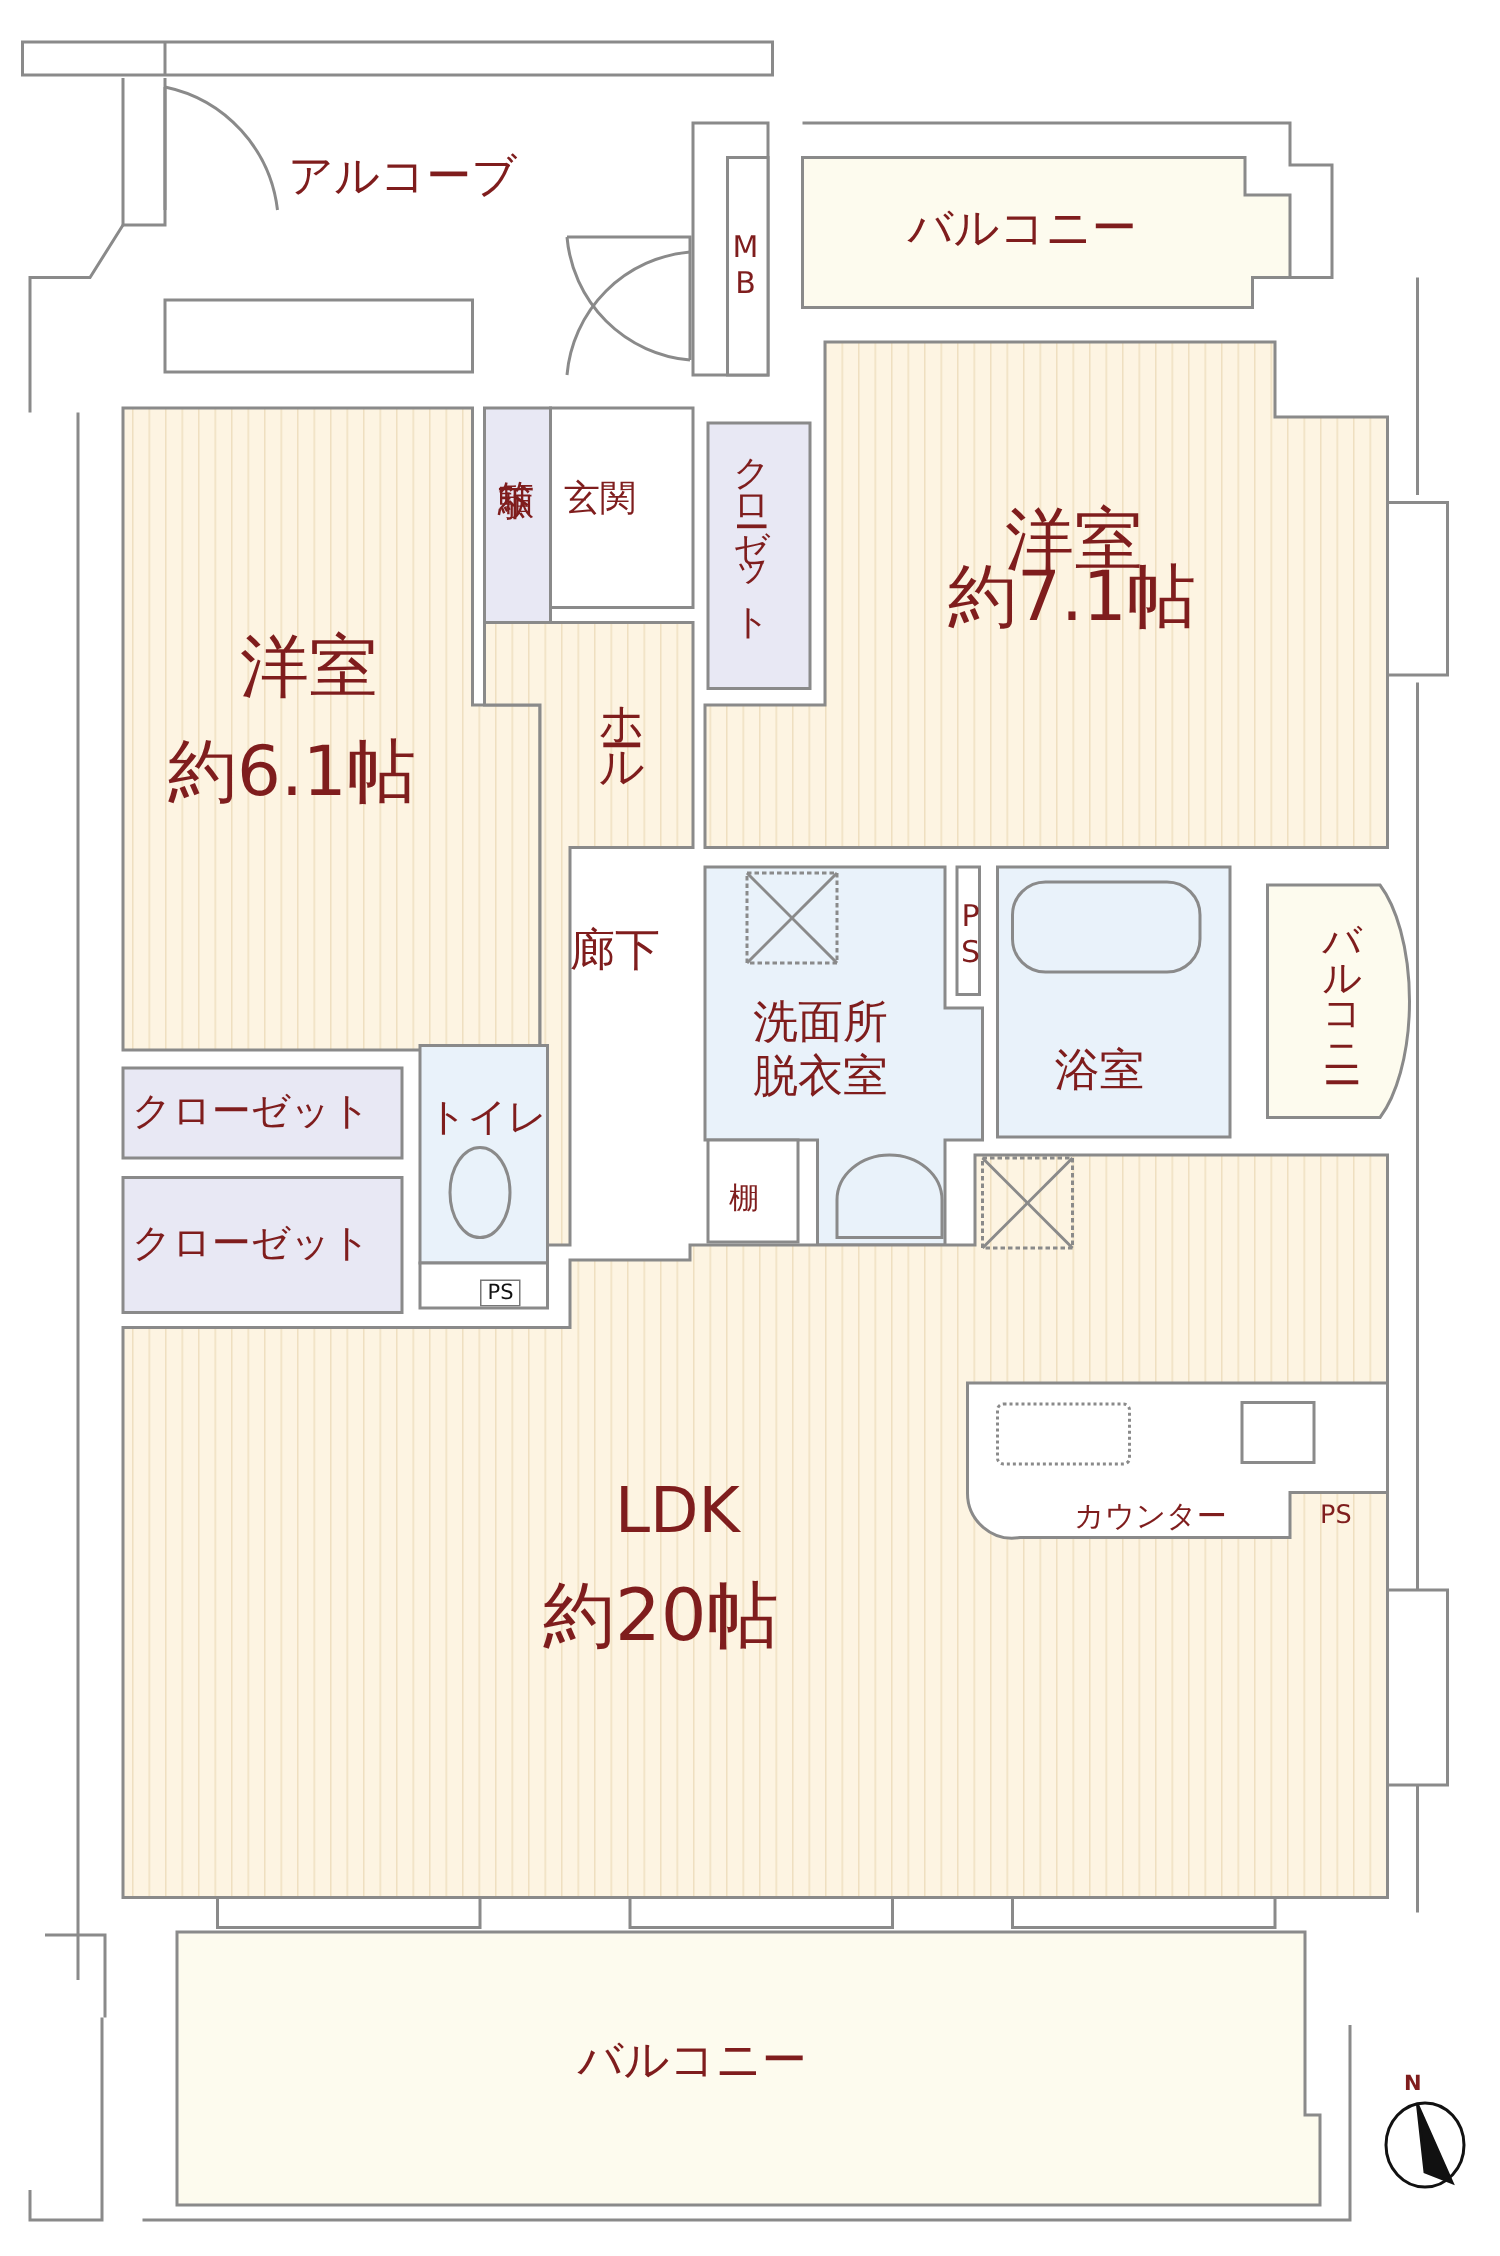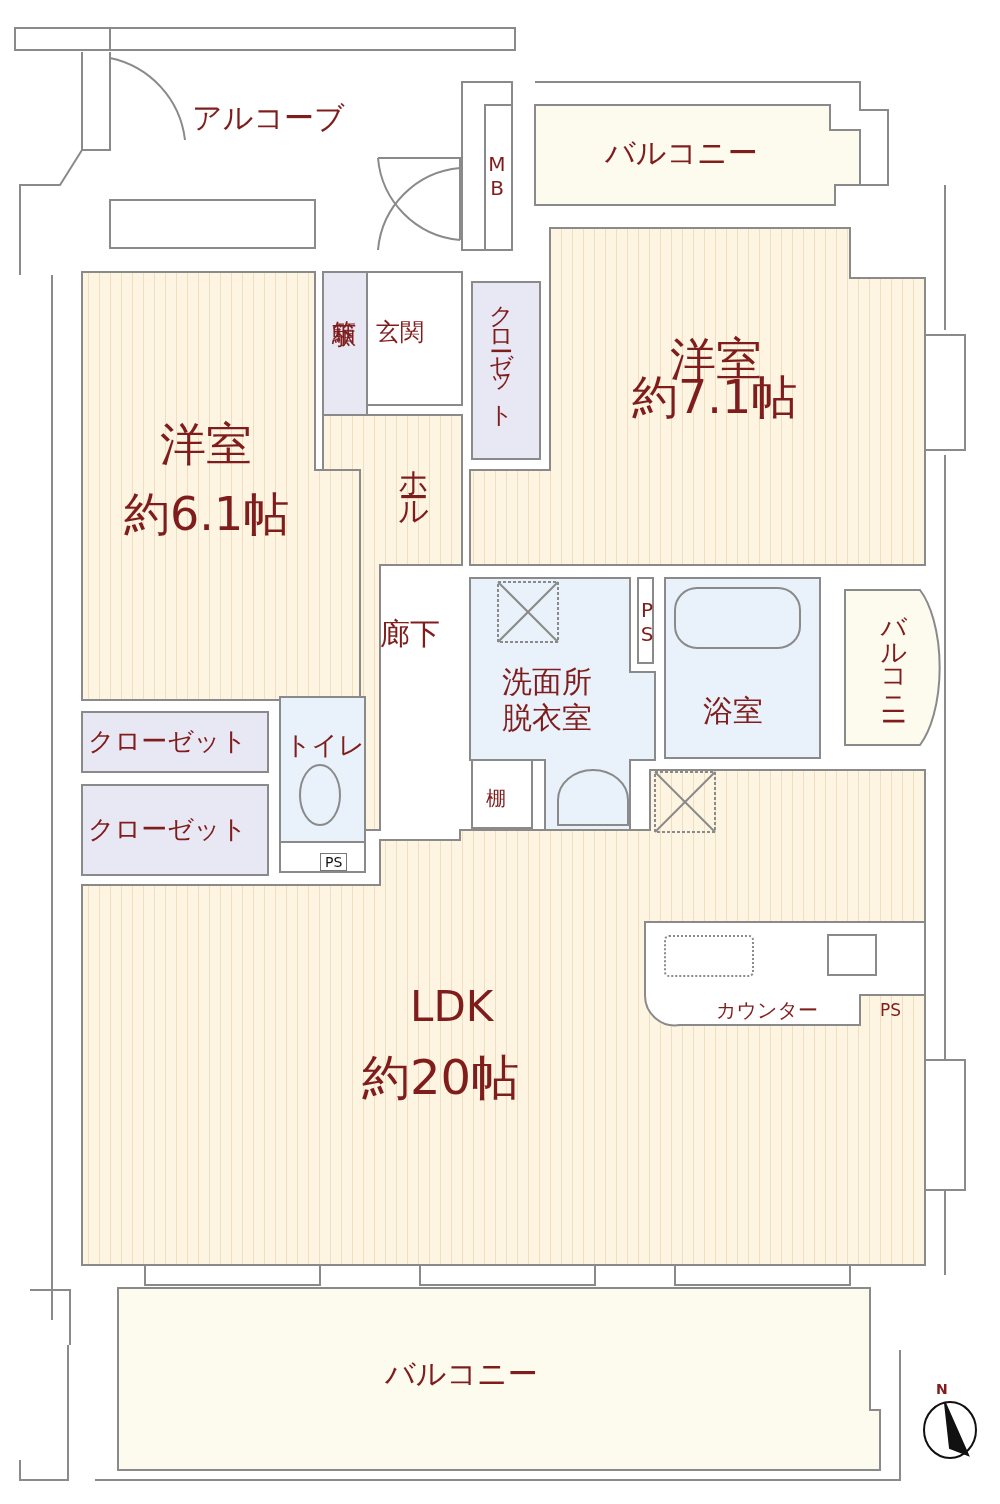--- a/index.html
+++ b/index.html
@@ -110,29 +110,29 @@
 <div class="lbl med" style="left:605px;top:137px;">バルコニー</div>
 
 <div class="lbl xs vert" style="left:331px;top:306px;font-size:24px;">下駄箱</div>
 <div class="lbl sm" style="left:376px;top:320px;font-size:24px;">玄関</div>
 <div class="lbl sm vert" style="left:488px;top:288px;font-size:24px;">クローゼット</div>
 
 <div class="lbl big" style="left:670px;top:335px;">洋室</div>
 <div class="lbl big" style="left:632px;top:373px;">約7.1帖</div>
 
 <div class="lbl big" style="left:160px;top:420px;">洋室</div>
-<div class="lbl big" style="left:112px;top:490px;padding-left:12px;">約6.1帖</div>
+<div class="lbl big" style="left:112px;top:490px;">約6.1帖</div>
 
 <div class="lbl med vert" style="left:398px;top:450px;">ホール</div>
 <div class="lbl med" style="left:380px;top:618px;">廊下</div>
 
 <div class="lbl xs vert" style="left:636px;top:598px;font-size:20px;letter-spacing:0;">PS</div>
 <div class="lbl med" style="left:502px;top:666px;">洗面所</div>
 <div class="lbl med" style="left:502px;top:702px;">脱衣室</div>
-<div class="lbl med" style="left:703px;top:698px;font-family:Liberation Mono, monospace;">浴室</div>
+<div class="lbl med" style="left:703px;top:698px;">浴室</div>
 <div class="lbl sm vert" style="left:880px;top:598px;">バルコニー</div>
 
 <div class="lbl sm" style="left:88px;top:728px;">クローゼット</div>
 <div class="lbl sm" style="left:88px;top:816px;">クローゼット</div>
 <div class="lbl sm" style="left:285px;top:732px;">トイレ</div>
 <div class="ps-box" style="left:320px;top:853px;">PS</div>
 <div class="lbl xs" style="left:486px;top:788px;font-size:20px;">棚</div>
 
 <div class="lbl big" style="left:410px;top:985px;font-size:42px;">LDK</div>
 <div class="lbl big" style="left:362px;top:1052px;font-size:48px;">約20帖</div>

